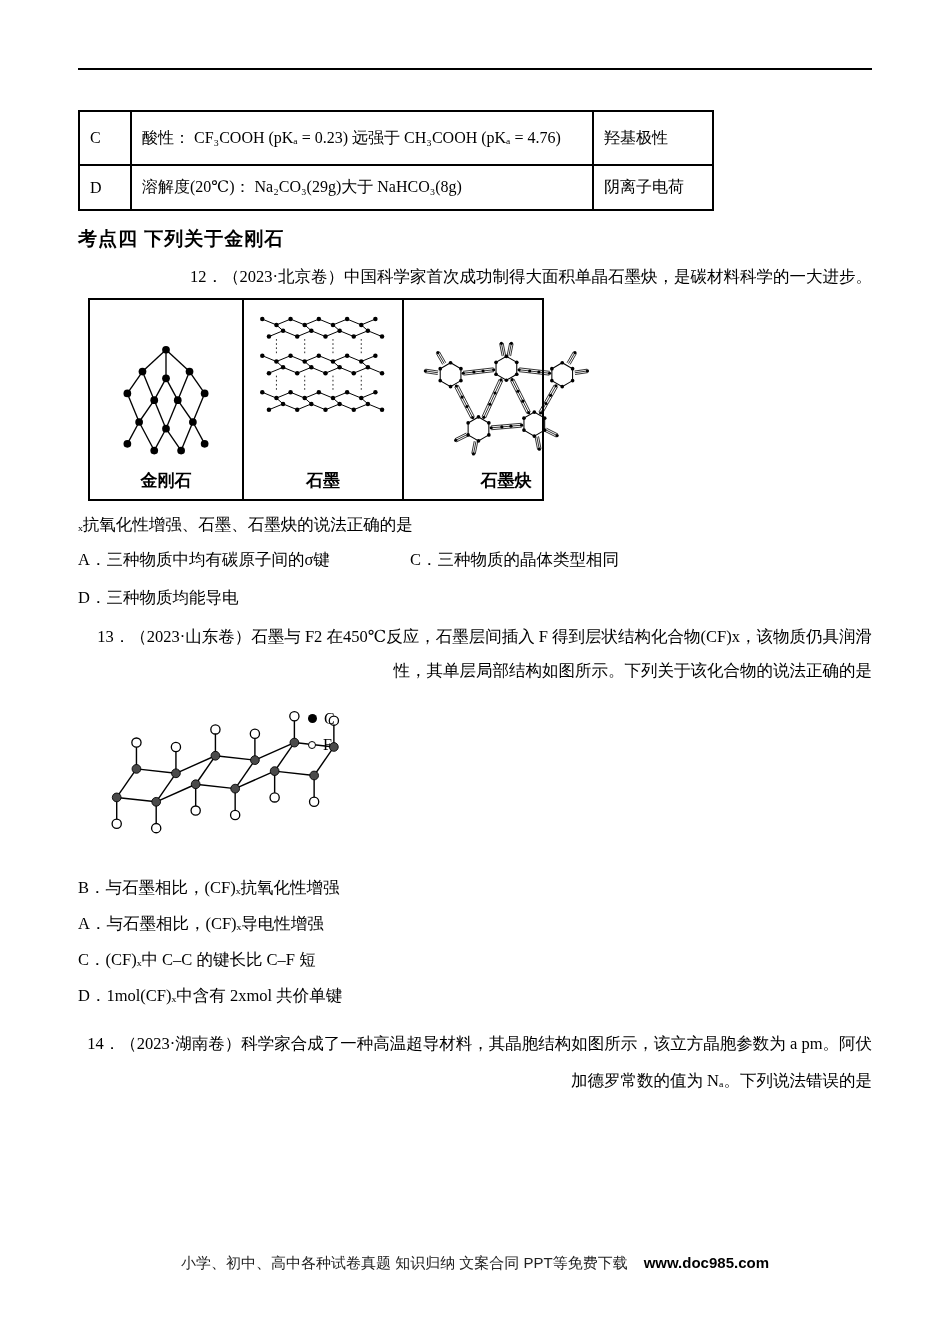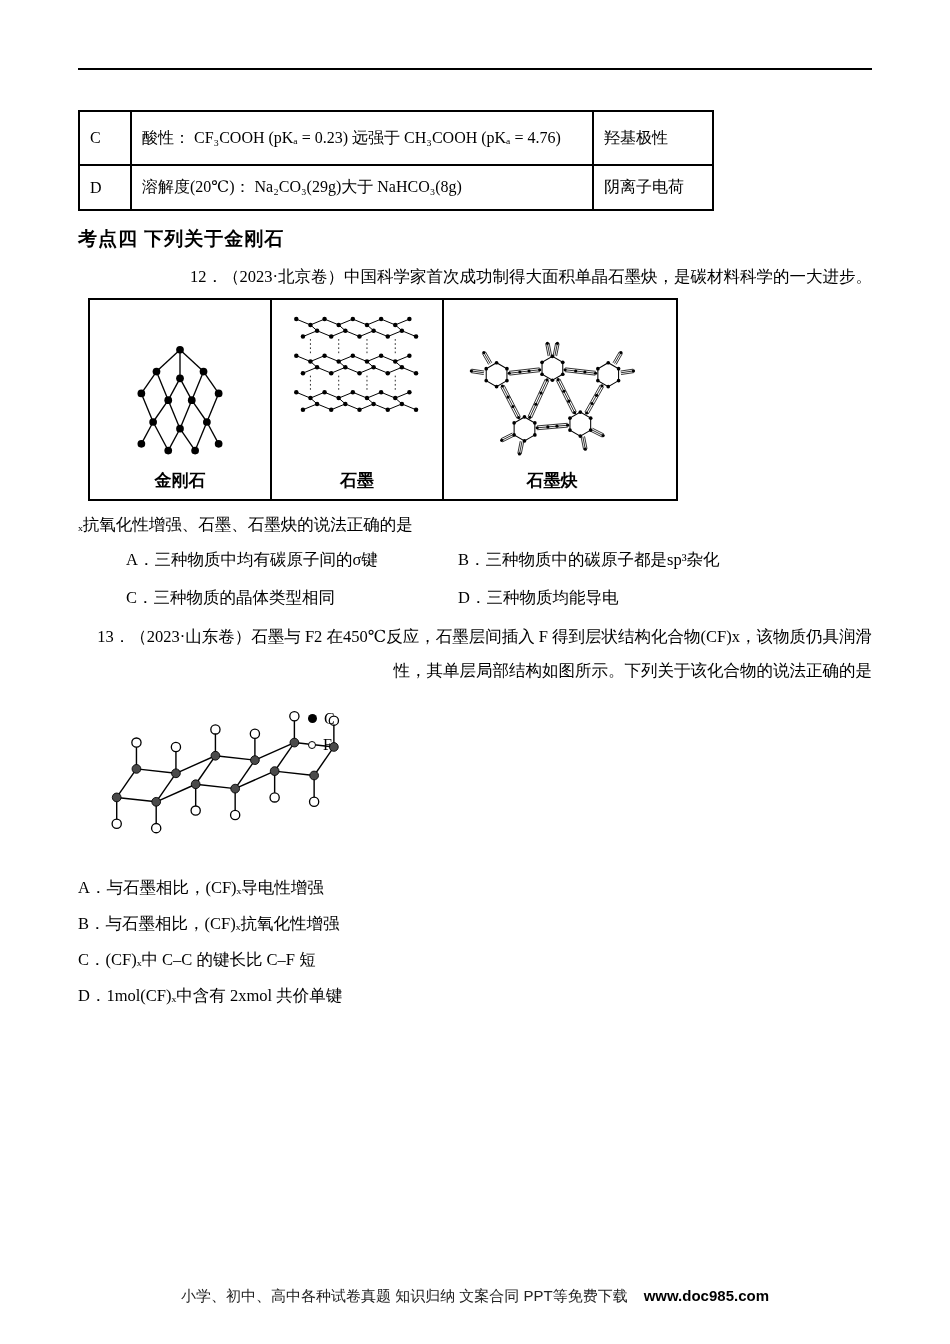--- a/index.html
+++ b/index.html
@@ -22,43 +22,43 @@
   td.c-label { text-align:left; padding-left:14px; }
 
   h2.section-heading {
     margin-top:15px;
     font-family:"Liberation Sans","DejaVu Sans",sans-serif;
     font-size:19px; font-weight:700; letter-spacing:1px;
   }
 
   p.stem { margin-top:8px; font-size:16.5px; line-height:2.05;text-align:right; }
 
-  .q12-figs { display:flex; border:2px solid #000; width:590px; margin:4px 0 0 10px; }
+  .q12-figs { display:flex; border:2px solid #000; width:456px; margin:4px 0 0 10px; }
   .fig-cell { display:flex; flex-direction:column; align-items:center; justify-content:flex-end; padding:8px 0 7px; }
   .fig-cell + .fig-cell { border-left:2px solid #000; }
   .fig-cell.w1 { width:180px; } .fig-cell.w2 { width:172px;gap:44px; } .fig-cell.w3 { width:218px;text-align:center; }
   .fig-cell svg { display:block; }
   .fig-label { margin-top:5px; font-family:"Liberation Sans","DejaVu Sans",sans-serif; font-weight:700; font-size:17px; }
 
   p.q-line { margin-top:10px; font-size:16.5px; line-height:1.7; }
-  .q12-options { margin-top:7px; display:grid; grid-template-columns:332px 1fr; row-gap:10px; font-size:16.5px; line-height:1.7;margin-left:48px; }
+  .q12-options { margin-top:7px; display:grid; grid-template-columns:332px 1fr; row-gap:10px; font-size:16.5px; line-height:1.7; }
 
   .cfx-figure { position:relative; width:430px; height:170px; margin:6px 0 6px 8px; }
   .cfx-figure svg { display:block; }
   .legend { position:absolute; left:222px; top:16px; display:flex; flex-direction:column; gap:8px; font-size:16px; }
   .legend-item { display:flex; align-items:center; gap:7px; }
   .dot { display:inline-block; border-radius:50%; }
   .dot.filled { width:9px; height:9px; background:#000; }
   .dot.open { width:8px; height:8px; background:#fff; border:1.5px solid #000; }
 
   p.opt-line { font-size:16.5px; line-height:2.2; }
   p.stem.tall { line-height:2.25; margin-top:10px; }
 
   .footer {
-    position:absolute; left:0; width:100%; bottom:38px;
+    position:absolute; left:0; width:100%; bottom:71px;
     text-align:center; font-size:15px; color:#222;
     font-family:"Liberation Sans","DejaVu Sans",sans-serif;
   }
   .footer-url { font-weight:700; color:#000; margin-left:16px; font-family:"Liberation Sans","DejaVu Sans",sans-serif; }
 </style>
 </head>
 <body>
 
 <div class="page">
   <div class="content">
@@ -386,21 +386,20 @@
             <circle cx="149.2757163244219" cy="131.37858162210944" r="2" fill="#000" stroke="#000" stroke-width="0"></circle>
           </svg>
         <div class="fig-label">石墨炔</div>
       </div>
     </div>
 
     <p class="q-line">ₓ抗氧化性增强、石墨、石墨炔的说法正确的是</p>
 
     <div class="q12-options">
       <div>A．三种物质中均有碳原子间的σ键</div>
-      <div>B．三种物质中的碳原子都是sp³杂化</div>
       <div>C．三种物质的晶体类型相同</div>
       <div>D．三种物质均能导电</div>
     </div>
 
     <p class="stem">13．（2023·山东卷）石墨与 F2 在450℃反应，石墨层间插入 F 得到层状结构化合物(CF)x，该物质仍具润滑性，其单层局部结构如图所示。下列关于该化合物的说法正确的是</p>
 
     <div class="cfx-figure">
       <svg viewBox="0 22 248 130" width="272" height="152" preserveAspectRatio="xMidYMid meet">
           <line x1="46" y1="86" x2="82" y2="90" stroke="#000" stroke-width="1.3"></line>
           <line x1="28" y1="112" x2="64" y2="116" stroke="#000" stroke-width="1.3"></line>
@@ -460,24 +459,25 @@
           <span class="dot filled"></span>
           <span>C</span>
         </div>
         <div class="legend-item">
           <span class="dot open"></span>
           <span>F</span>
         </div>
       </div>
     </div>
 
+    <p class="opt-line">B．与石墨相比，(CF)ₓ抗氧化性增强</p>
     <p class="opt-line">A．与石墨相比，(CF)ₓ导电性增强</p>
-    <p class="opt-line">B．与石墨相比，(CF)ₓ抗氧化性增强</p>
     <p class="opt-line">C．(CF)ₓ中 C–C 的键长比 C–F 短</p>
     <p class="opt-line">D．1mol(CF)ₓ中含有 2xmol 共价单键</p>
 
+    <p class="stem tall">14．（2023·湖南卷）科学家合成了一种高温超导材料，其晶胞结构如图所示，该立方晶胞参数为 a pm。阿伏加德罗常数的值为 Nₐ。下列说法错误的是</p>
 
   </div>
 
   <div class="footer">
     <span>小学、初中、高中各种试卷真题 知识归纳 文案合同 PPT等免费下载</span><span class="footer-url">www.doc985.com</span>
   </div>
 </div>
 
 </body></html>

